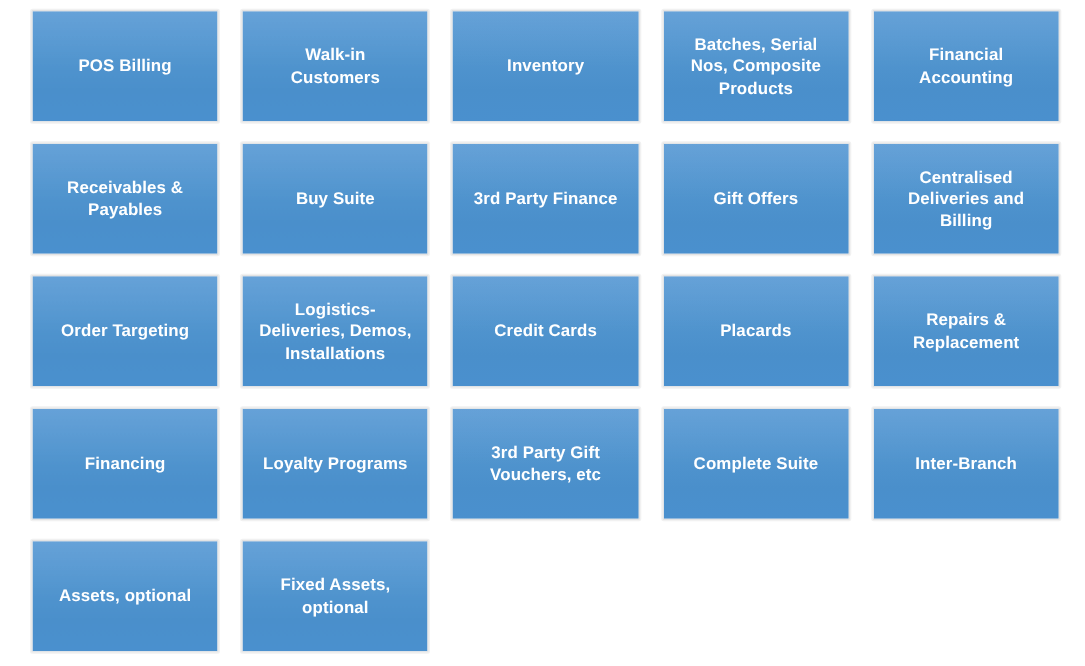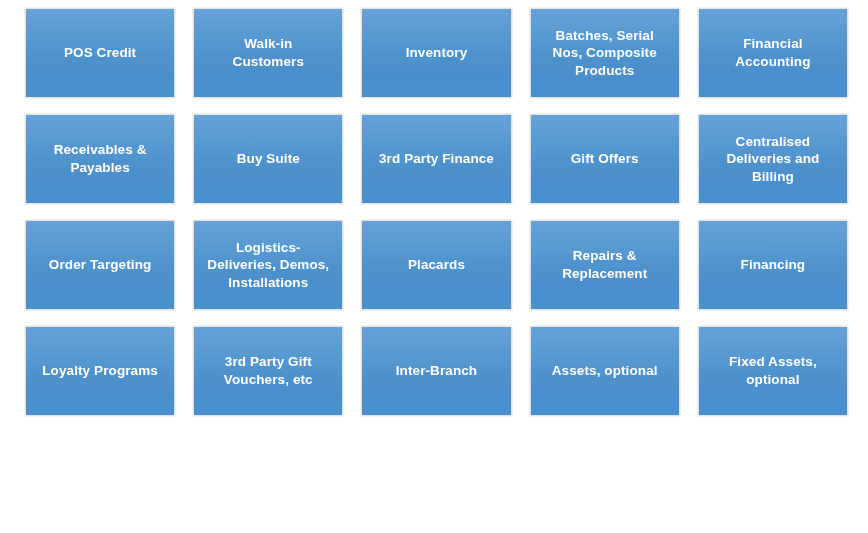--- a/index.html
+++ b/index.html
@@ -63,21 +63,21 @@
     letter-spacing: 0.1px;
     padding: 0 8px;
     white-space: pre-line;
   }
 </style>
 </head>
 <body>
 
 <div id="tile-grid">
     <div class="tile">
-      <span class="tile-label">POS Credit</span>
+      <span class="tile-label">POS Billing</span>
     </div>
     <div class="tile">
       <span class="tile-label">Walk-in
 Customers</span>
     </div>
     <div class="tile">
       <span class="tile-label">Inventory</span>
     </div>
     <div class="tile">
       <span class="tile-label">Batches, Serial
@@ -108,37 +108,43 @@
     </div>
     <div class="tile">
       <span class="tile-label">Order Targeting</span>
     </div>
     <div class="tile">
       <span class="tile-label">Logistics-
 Deliveries, Demos,
 Installations</span>
     </div>
     <div class="tile">
+      <span class="tile-label">Credit Cards</span>
+    </div>
+    <div class="tile">
       <span class="tile-label">Placards</span>
     </div>
     <div class="tile">
       <span class="tile-label">Repairs &amp;
 Replacement</span>
     </div>
     <div class="tile">
       <span class="tile-label">Financing</span>
     </div>
     <div class="tile">
       <span class="tile-label">Loyalty Programs</span>
     </div>
     <div class="tile">
       <span class="tile-label">3rd Party Gift
 Vouchers, etc</span>
     </div>
     <div class="tile">
+      <span class="tile-label">Complete Suite</span>
+    </div>
+    <div class="tile">
       <span class="tile-label">Inter-Branch</span>
     </div>
     <div class="tile">
       <span class="tile-label">Assets, optional</span>
     </div>
     <div class="tile">
       <span class="tile-label">Fixed Assets,
 optional</span>
     </div>
   </div>

